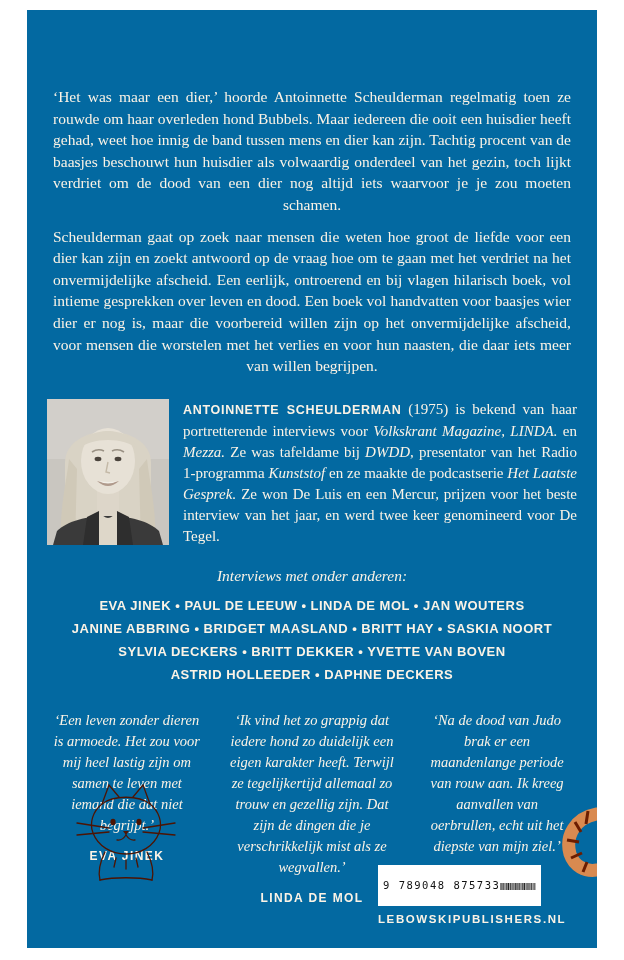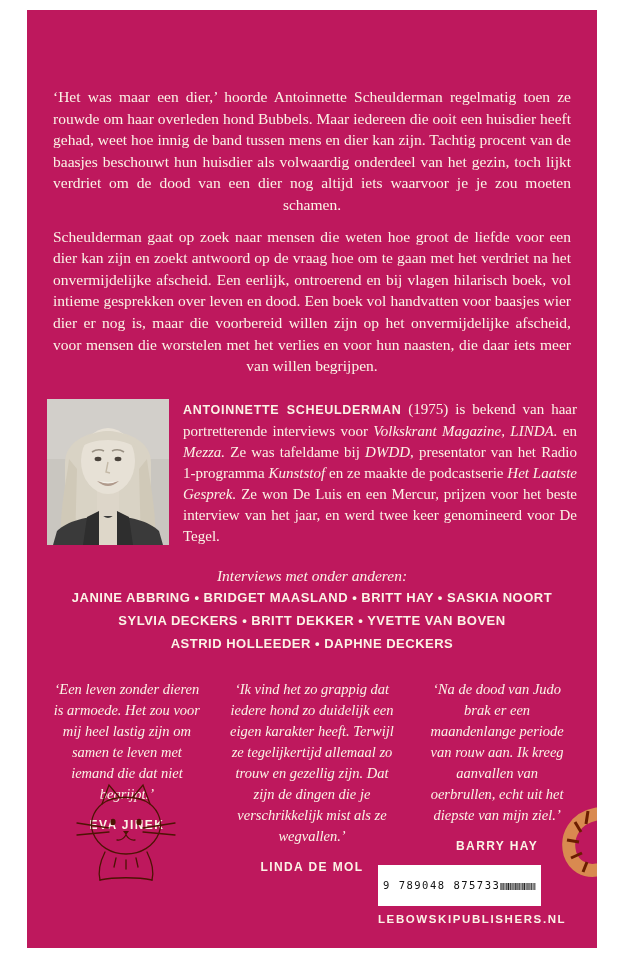--- a/index.html
+++ b/index.html
@@ -11,21 +11,21 @@
   }
   .page {
     position: relative;
     width: 624px; height: 960px;
     background: #ffffff;
   }
   .cover {
     position: absolute;
     left: 27px; top: 10px;
     width: 570px; height: 938px;
-    background: #be185d;
+    background: #0369a1;
     color: #fbf3e6;
   }
   .blurb {
     padding: 76px 26px 0;
   }
   .para {
     font-size: 15.5px;
     line-height: 21.6px;
     text-align: justify;
     text-align-last: center;
@@ -59,21 +59,21 @@
   .i { font-style: italic; }
 
   .interviews {
     margin-top: 20px;
     text-align: center;
     padding: 0 20px;
   }
   .interviews-heading {
     font-style: italic;
     font-size: 15.5px;
-    margin-bottom: 1px;
+    margin-bottom: 9px;
   }
   .names-line {
     font-family: "Liberation Sans", sans-serif;
     font-weight: bold;
     font-size: 13px;
     letter-spacing: 0.5px;
     line-height: 23px;
   }
 
   .quotes {
@@ -170,20 +170,21 @@
           <path d="M40,118 L52,112 L56,146 L36,146 Z" fill="#2e2e2e"></path>
           <path d="M82,118 L70,112 L66,146 L86,146 Z" fill="#2e2e2e"></path>
           <path d="M52,112 Q61,126 70,112 L70,146 L52,146 Z" fill="#ded7c9"></path>
         </svg>
       </div>
       <p class="bio-text"><span class="bio-name">ANTOINNETTE SCHEULDERMAN</span><span> (1975) is bekend van haar portretterende interviews voor </span><span class="i">Volkskrant Magazine, LINDA.</span><span> en </span><span class="i">Mezza.</span><span> Ze was tafeldame bij </span><span class="i">DWDD</span><span>, presentator van het Radio 1-programma </span><span class="i">Kunststof</span><span> en ze maakte de podcastserie </span><span class="i">Het Laatste Gesprek.</span><span> Ze won De Luis en een Mercur, prijzen voor het beste interview van het jaar, en werd twee keer genomineerd voor De Tegel.</span></p>
     </div>
 
     <div class="interviews">
       <p class="interviews-heading">Interviews met onder anderen:</p>
+      <p class="names-line">EVA JINEK • PAUL DE LEEUW • LINDA DE MOL • JAN WOUTERS</p>
       <p class="names-line">JANINE ABBRING • BRIDGET MAASLAND • BRITT HAY • SASKIA NOORT</p>
       <p class="names-line">SYLVIA DECKERS • BRITT DEKKER • YVETTE VAN BOVEN</p>
       <p class="names-line">ASTRID HOLLEEDER • DAPHNE DECKERS</p>
     </div>
 
     <div class="quotes">
       <div class="quote-col">
         <p class="quote-text">‘Een leven zonder dieren is armoede. Het zou voor mij heel lastig zijn om samen te leven met iemand die dat niet begrijpt.’</p>
         <p class="quote-attr">EVA JINEK</p>
       </div>

